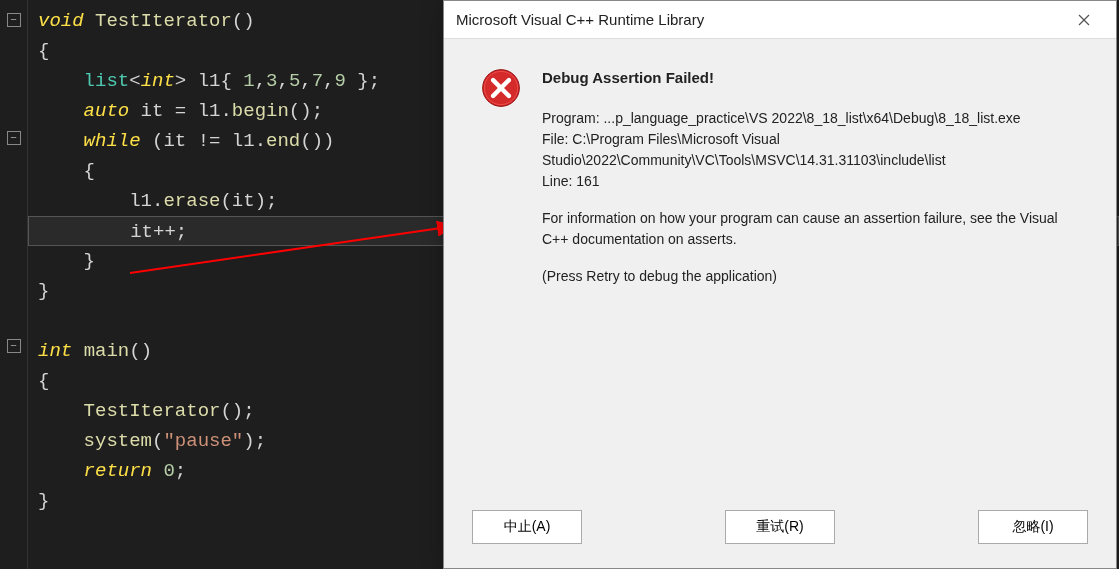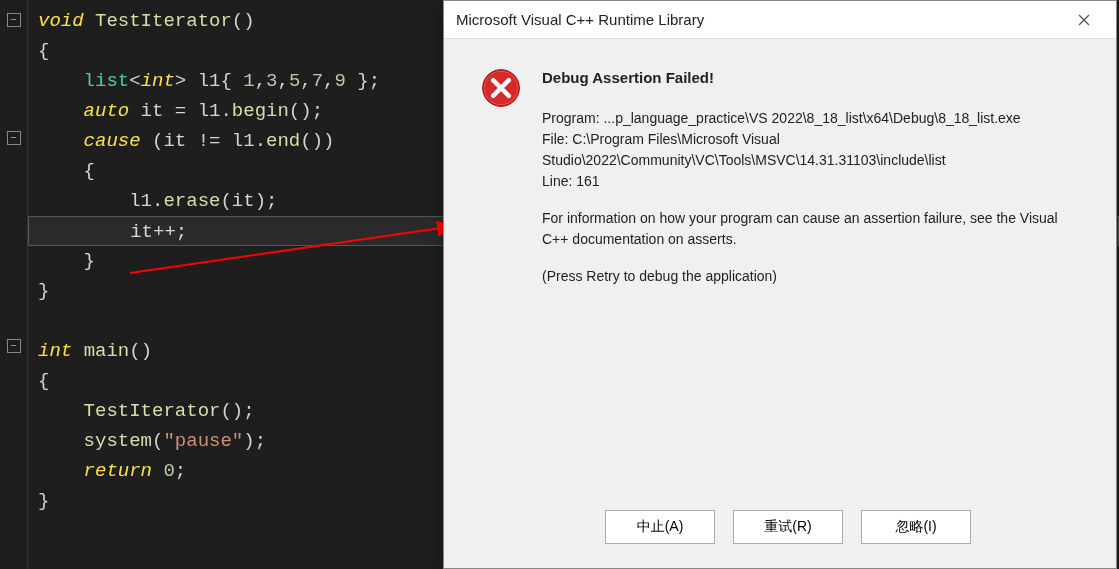--- a/index.html
+++ b/index.html
@@ -135,23 +135,23 @@
     .dialog-heading {
       font-weight: 600;
       font-size: 15px;
       margin-bottom: 18px;
     }
     .dialog-para {
       margin-bottom: 16px;
     }
     .dialog-buttons {
       display: flex;
-      justify-content: center;
+      justify-content: space-between;
       gap: 18px;
-      padding: 14px 12px 24px 28px;
+      padding: 14px 28px 24px 28px;
     }
     .dialog-btn {
       min-width: 110px;
       height: 34px;
       background: #fff;
       border: 1px solid #aaa;
       font-size: 14px;
       font-family: 'Segoe UI', 'Microsoft YaHei', sans-serif;
       cursor: pointer;
       display: flex;
@@ -168,21 +168,21 @@
     <div style="height:90px"></div>
     <div class="fold-mark">−</div>
     <div style="height:180px"></div>
     <div class="fold-mark">−</div>
   </div>
   <div class="code-area">
     <div class="code-line"><span class="kw">void</span><span> </span><span class="fn">TestIterator</span><span>()</span></div>
     <div class="code-line">{</div>
     <div class="code-line"><span>    </span><span class="type">list</span><span>&lt;</span><span class="kw">int</span><span>&gt; l1{ </span><span class="num">1</span><span>,</span><span class="num">3</span><span>,</span><span class="num">5</span><span>,</span><span class="num">7</span><span>,</span><span class="num">9</span><span> };</span></div>
     <div class="code-line"><span>    </span><span class="kw">auto</span><span> it = l1.</span><span class="fn">begin</span><span>();</span></div>
-    <div class="code-line"><span>    </span><span class="kw">cause</span><span> (it != l1.</span><span class="fn">end</span><span>())</span></div>
+    <div class="code-line"><span>    </span><span class="kw">while</span><span> (it != l1.</span><span class="fn">end</span><span>())</span></div>
     <div class="code-line">    {</div>
     <div class="code-line"><span>        l1.</span><span class="fn">erase</span><span>(it);</span></div>
     <div class="code-line highlighted-line">        it++;</div>
     <div class="code-line">    }</div>
     <div class="code-line">}</div>
     <div class="code-line"></div>
     <div class="code-line"><span class="kw">int</span><span> </span><span class="fn">main</span><span>()</span></div>
     <div class="code-line">{</div>
     <div class="code-line"><span>    </span><span class="fn">TestIterator</span><span>();</span></div>
     <div class="code-line"><span>    </span><span class="fn">system</span><span>(</span><span class="str">"pause"</span><span>);</span></div>

